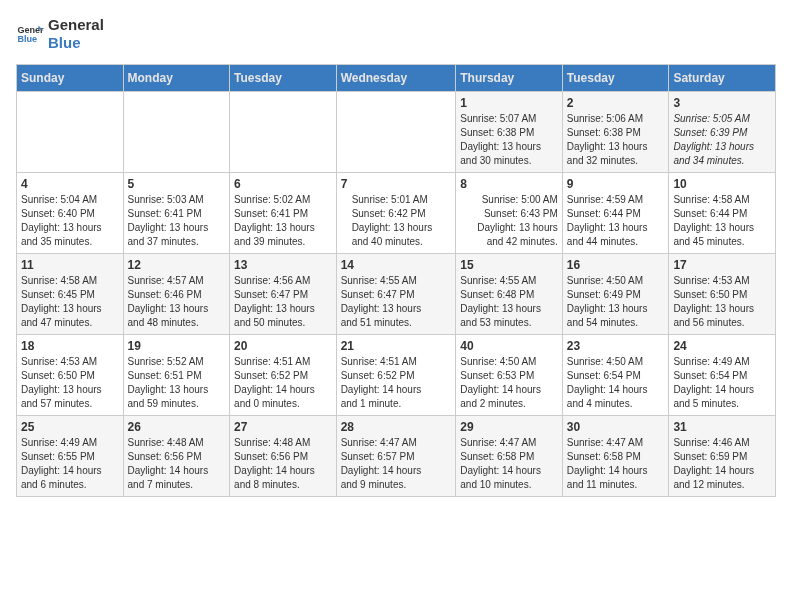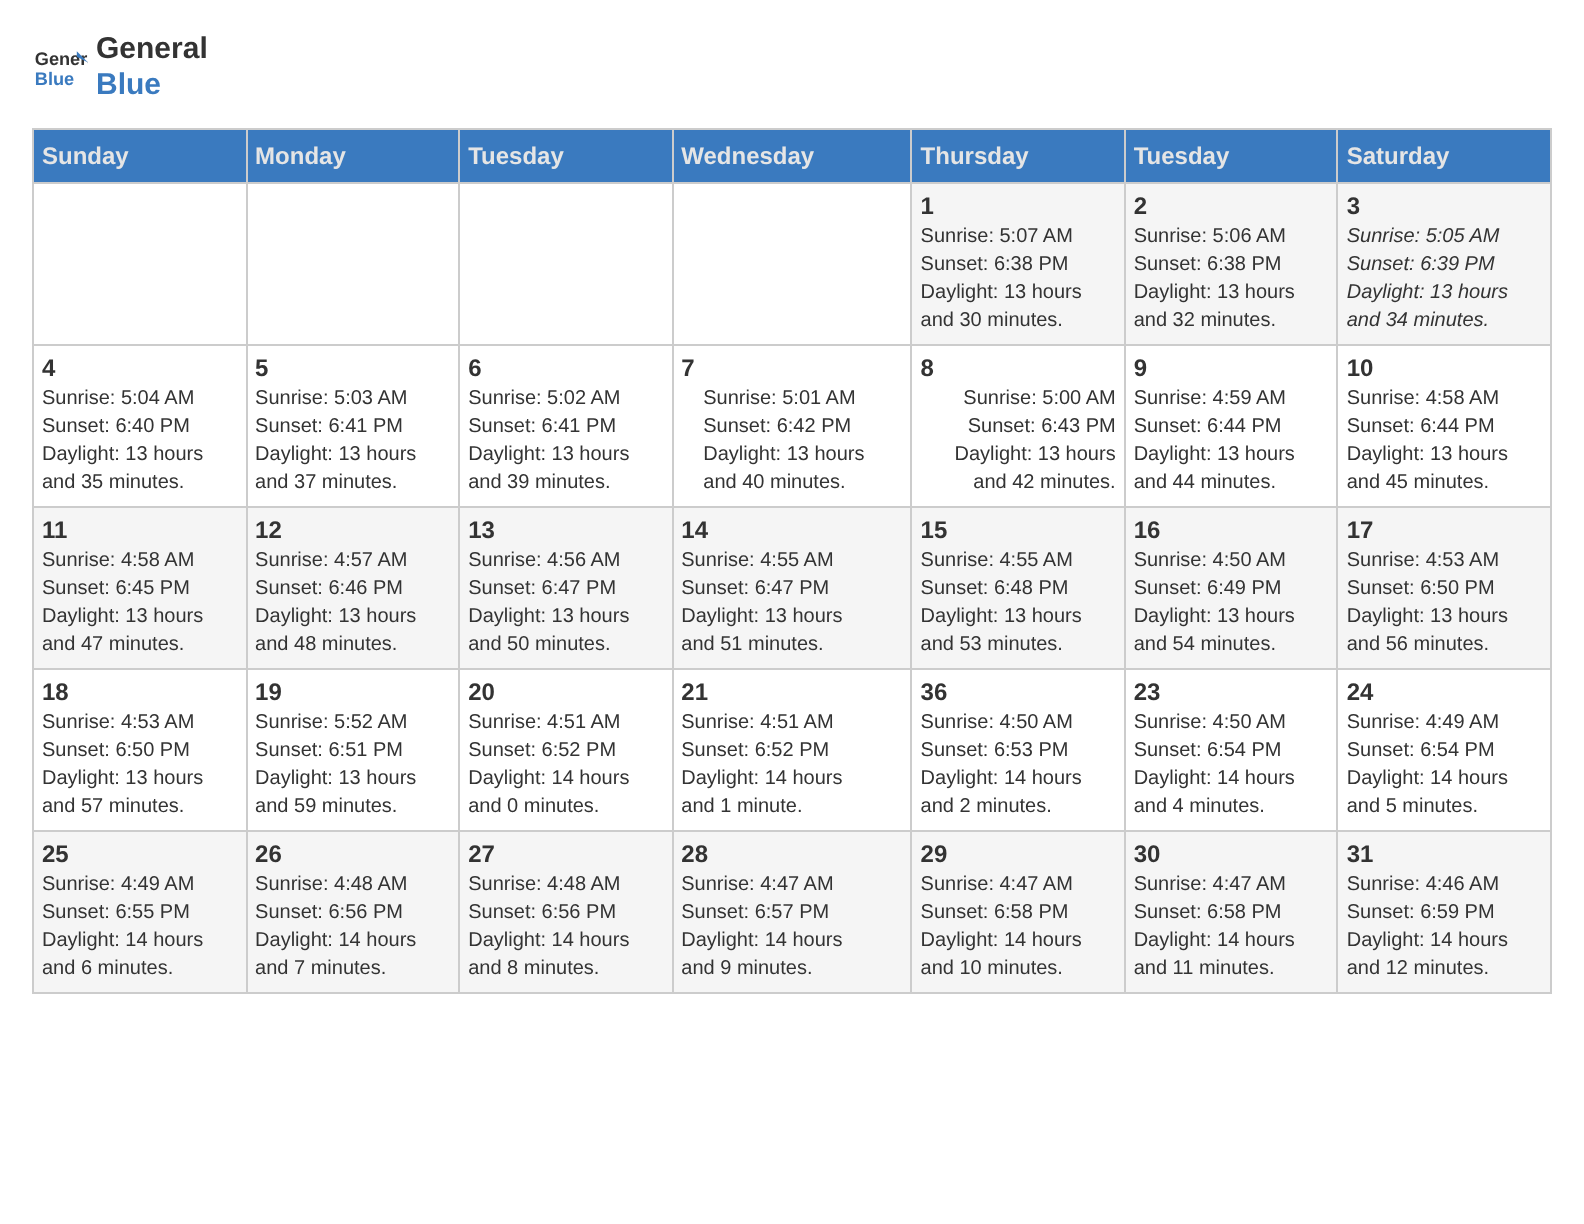--- a/index.html
+++ b/index.html
@@ -260,21 +260,21 @@
 and 0 minutes.</div>
         </td>
         <td>
           <span class="day-num">21</span>
           <div class="day-info" style="white-space: pre-line;">Sunrise: 4:51 AM
 Sunset: 6:52 PM
 Daylight: 14 hours
 and 1 minute.</div>
         </td>
         <td>
-          <span class="day-num">36</span>
+          <span class="day-num">40</span>
           <div class="day-info" style="white-space: pre-line;">Sunrise: 4:50 AM
 Sunset: 6:53 PM
 Daylight: 14 hours
 and 2 minutes.</div>
         </td>
         <td>
           <span class="day-num">23</span>
           <div class="day-info" style="white-space: pre-line;">Sunrise: 4:50 AM
 Sunset: 6:54 PM
 Daylight: 14 hours

